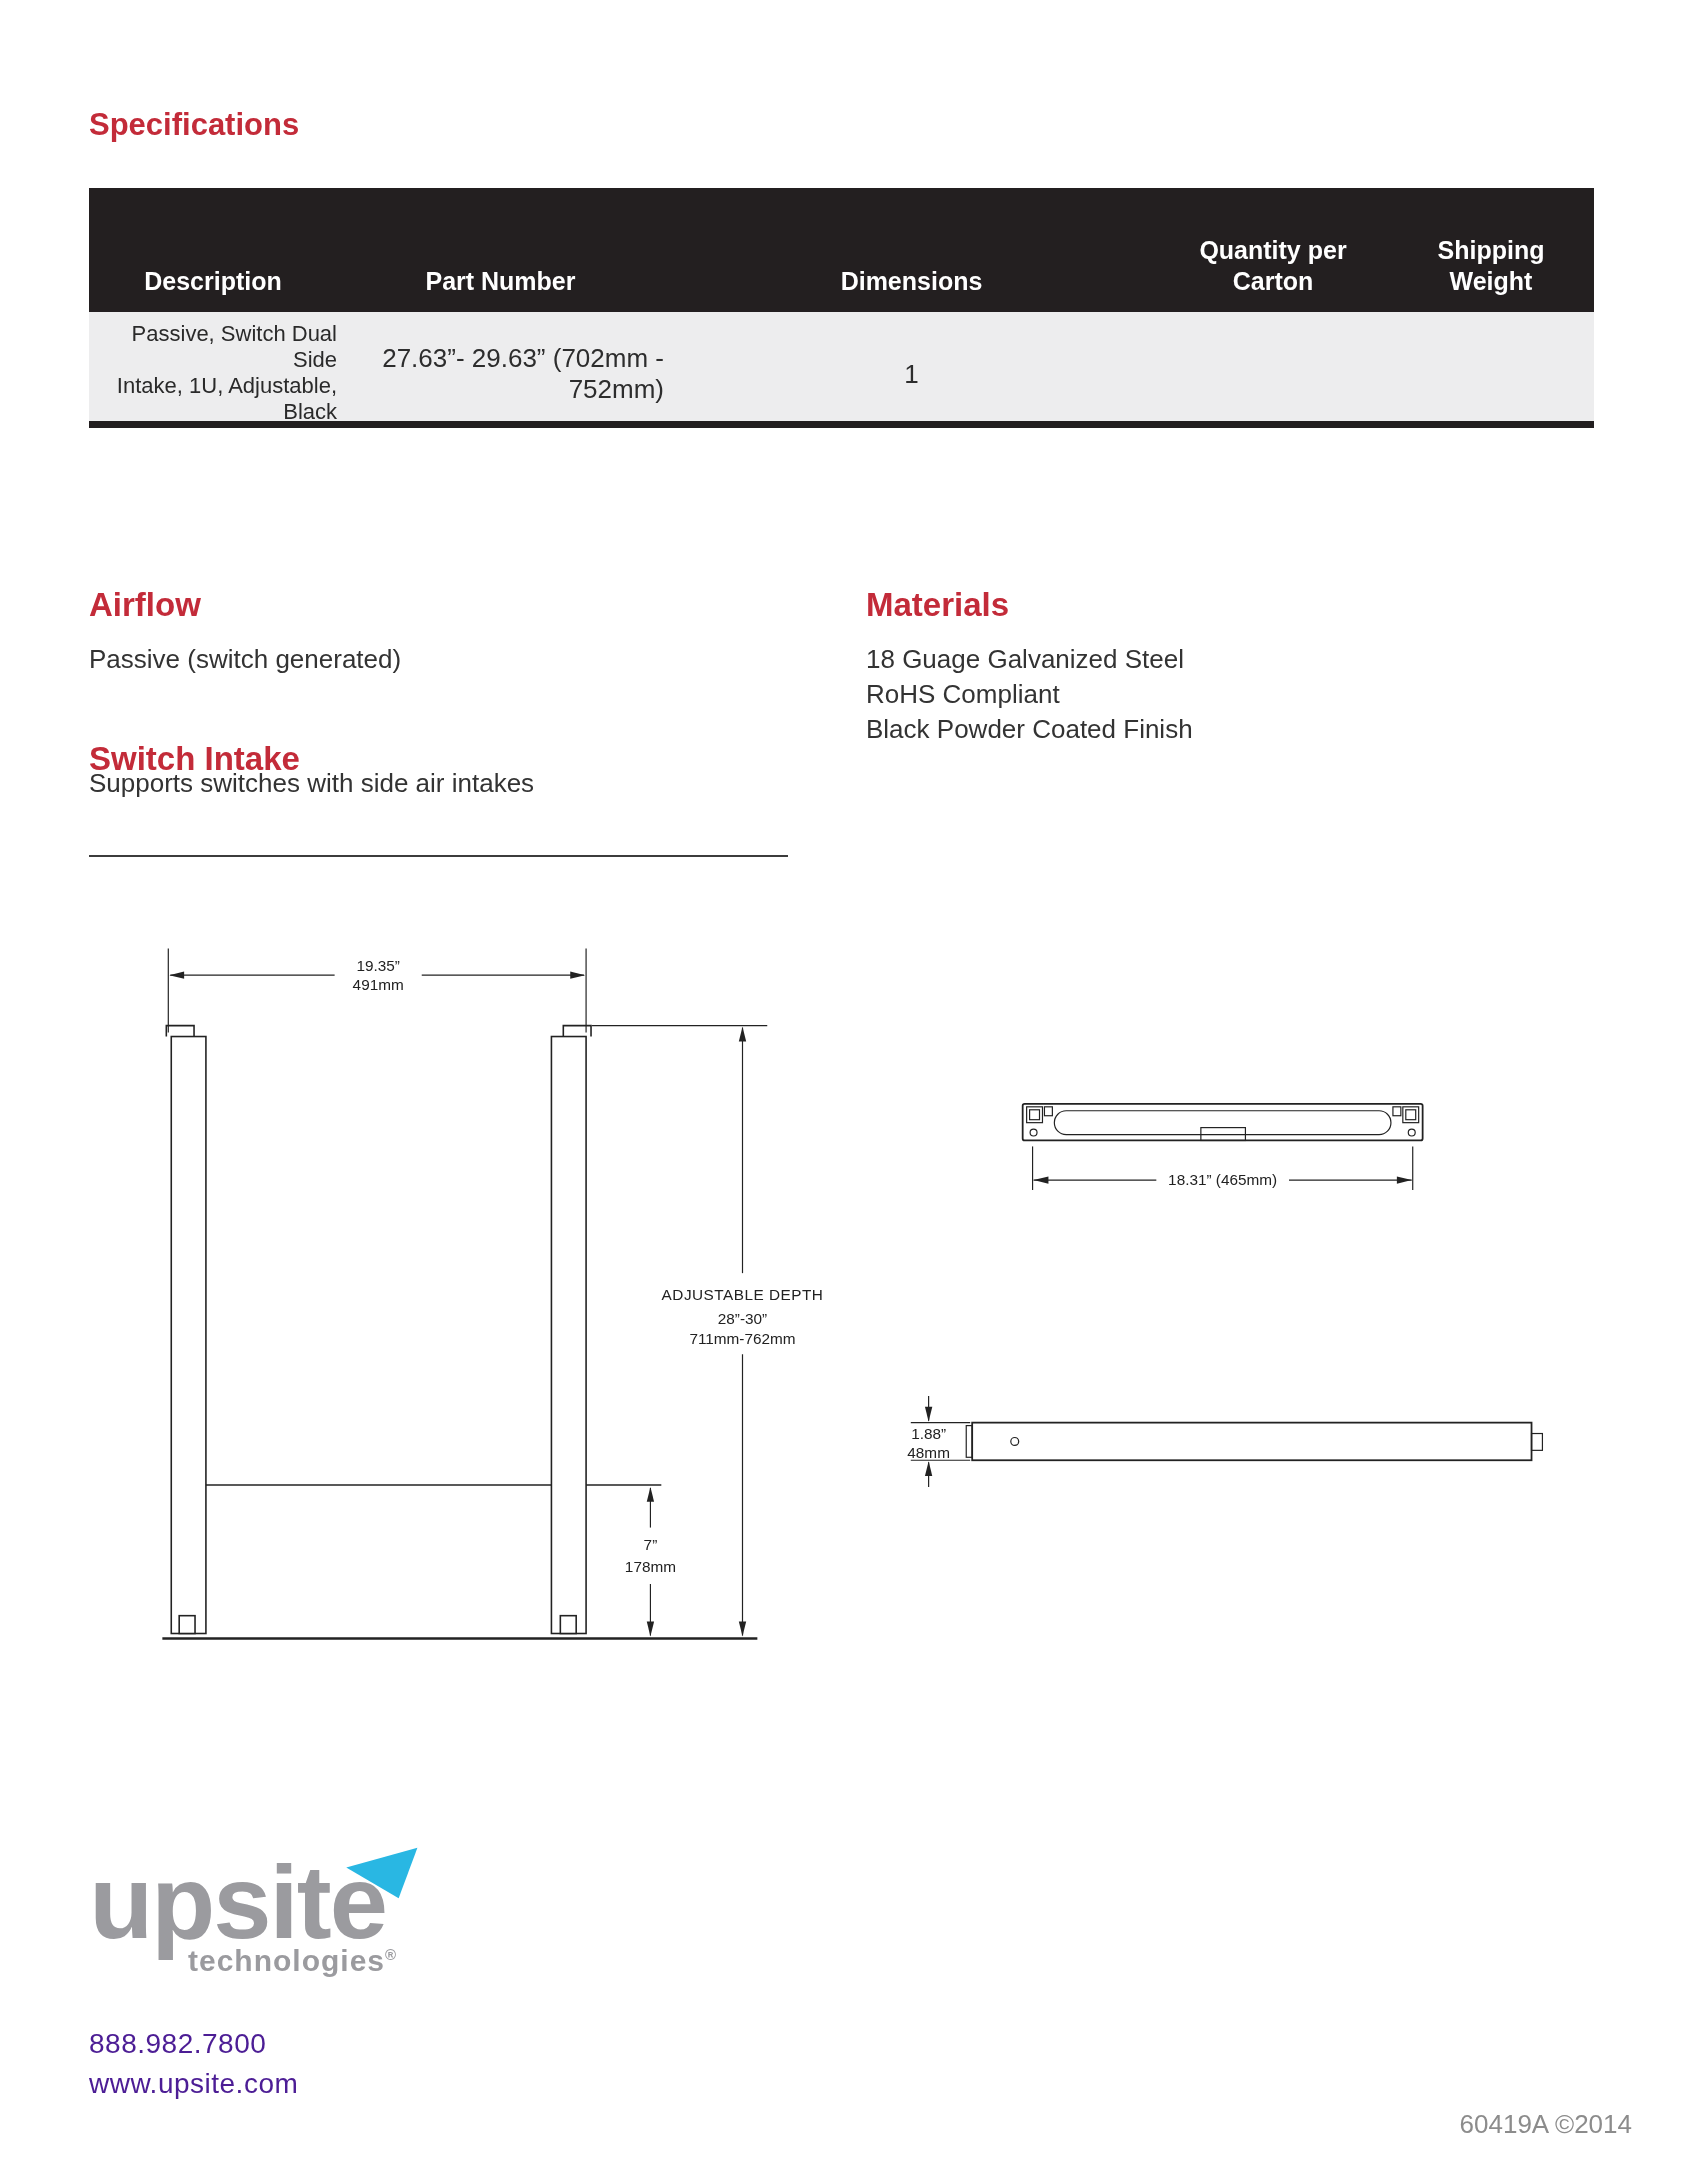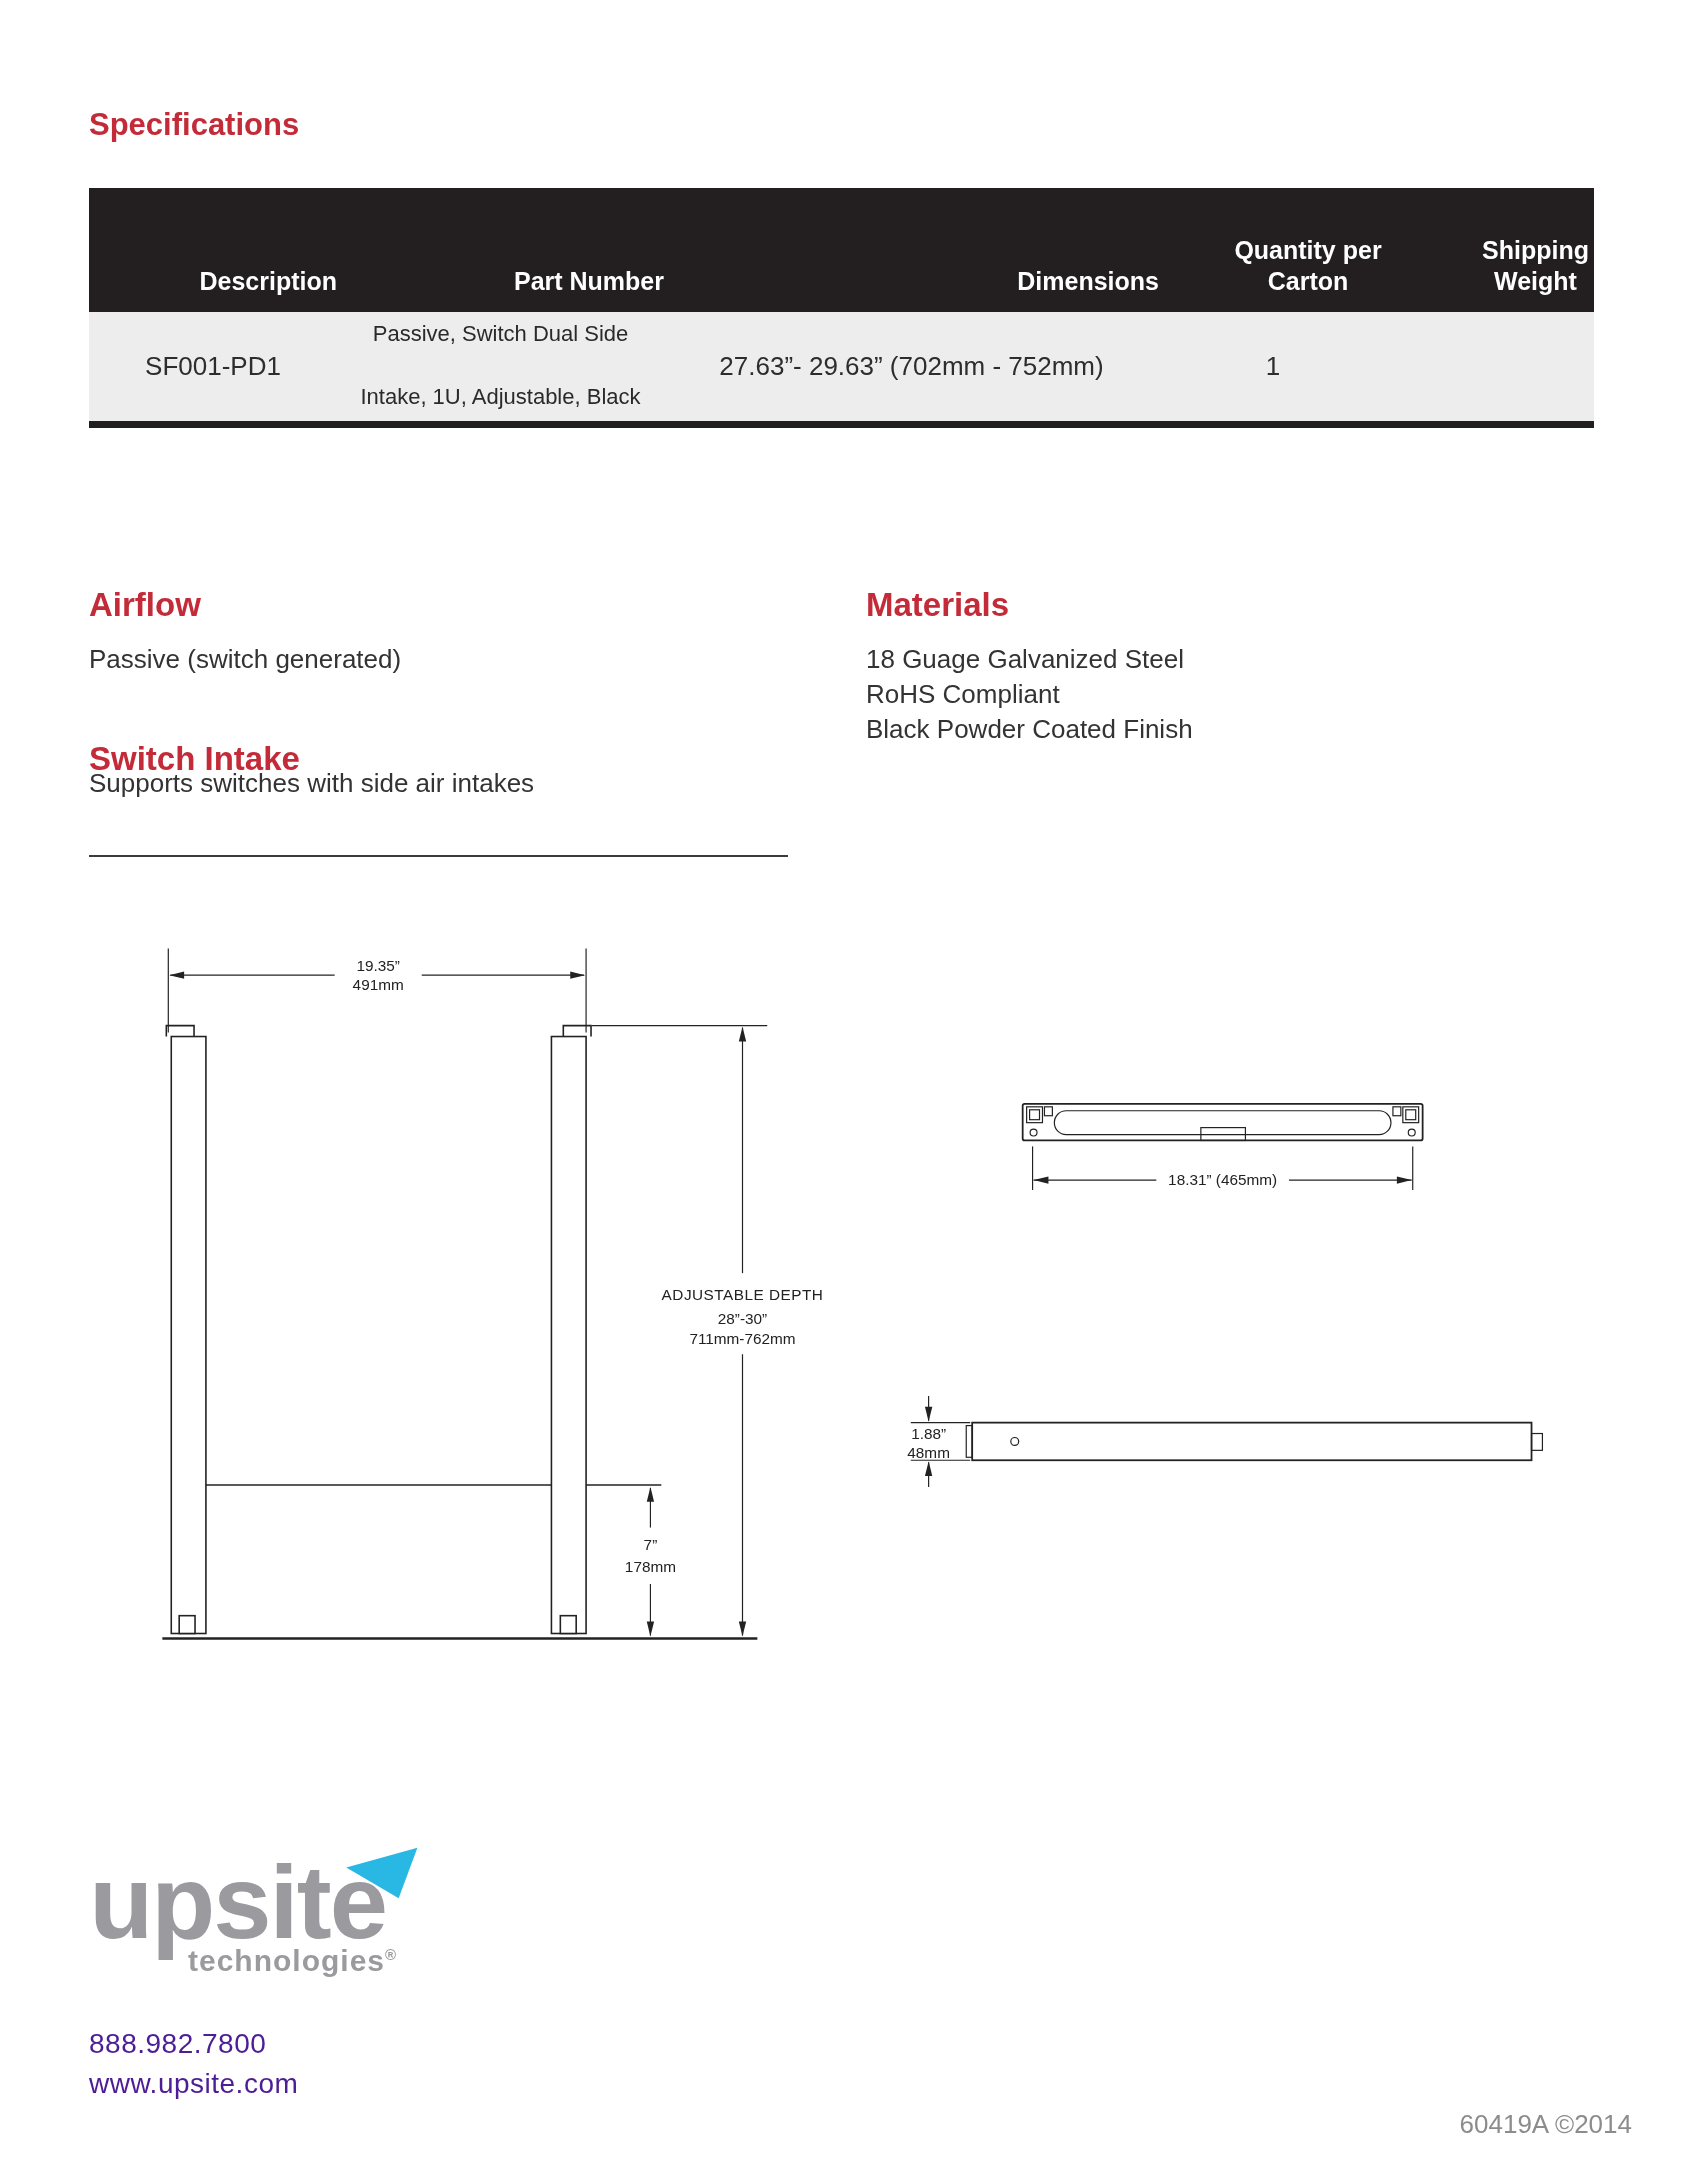--- a/index.html
+++ b/index.html
@@ -15,21 +15,21 @@
 
   .body-text{position:absolute;color:#333333;font-size:26px;margin:0;}
   #airflow-body{left:89px;top:644px;}
   #materials-list{left:866px;top:642px;line-height:35px;}
   #switchintake-body{left:89px;top:768px;}
   .rule{position:absolute;left:89px;top:855px;width:699px;height:0;border-top:2px solid #3c3c3c;}
 
   
   .spec-table{position:absolute;left:89px;top:188px;width:1505px;border-bottom:7px solid #221e1f;}
   .thead{display:grid;grid-template-columns:248px 327px 495px 228px 208px;background:#231f20;height:124px;}
-  .thead .cell{display:flex;align-items:flex-end;justify-content:flex-end;color:#ffffff;
+  .thead .cell{display:flex;align-items:flex-end;justify-content:center;color:#ffffff;
     font-size:25px;font-weight:bold;text-align:center;padding-bottom:15px;line-height:31px;}
   .thead .cell span{display:inline-block;}
   .thead .wrap-qty span{max-width:158px;}
   .thead .wrap-ship span{max-width:119px;}
   .trow{display:grid;grid-template-columns:248px 327px 495px 228px 208px;background:#ededee;height:109px;}
   .trow .cell{display:flex;align-items:center;justify-content:center;color:#2d2d2d;font-size:26px;text-align:right;}
   .trow .desc{flex-direction:column;justify-content:space-between;padding:9px 0 11px 0;font-size:22px;color:#2a2a2a;}
 
   
   .drawings{position:absolute;left:0;top:0;pointer-events:none;}
@@ -64,21 +64,20 @@
           <span>Dimensions</span>
         </div>
       <div class="cell wrap-qty">
           <span>Quantity per Carton</span>
         </div>
       <div class="cell wrap-ship">
           <span>Shipping Weight</span>
         </div>
     </div>
     <div class="trow">
-      <div class="cell">SF001-PD1</div>
       <div class="cell desc">
         <div>Passive, Switch Dual Side</div>
         <div>Intake, 1U, Adjustable, Black</div>
       </div>
       <div class="cell">27.63”- 29.63” (702mm - 752mm)</div>
       <div class="cell">1</div>
     </div>
   </div>
 
   <h2 class="h-red" id="airflow-title">Airflow</h2>

